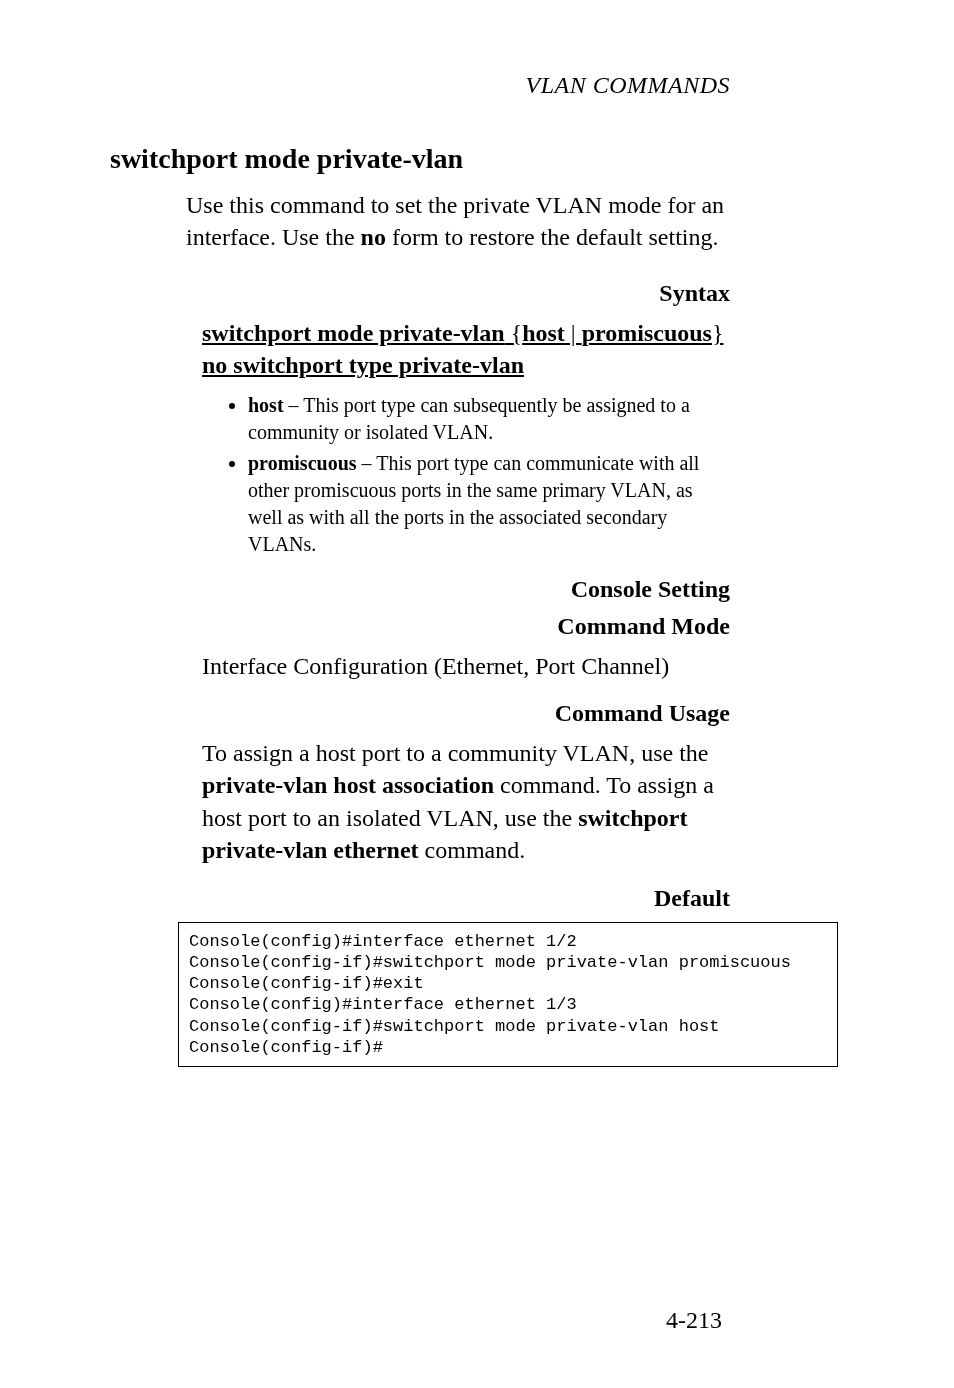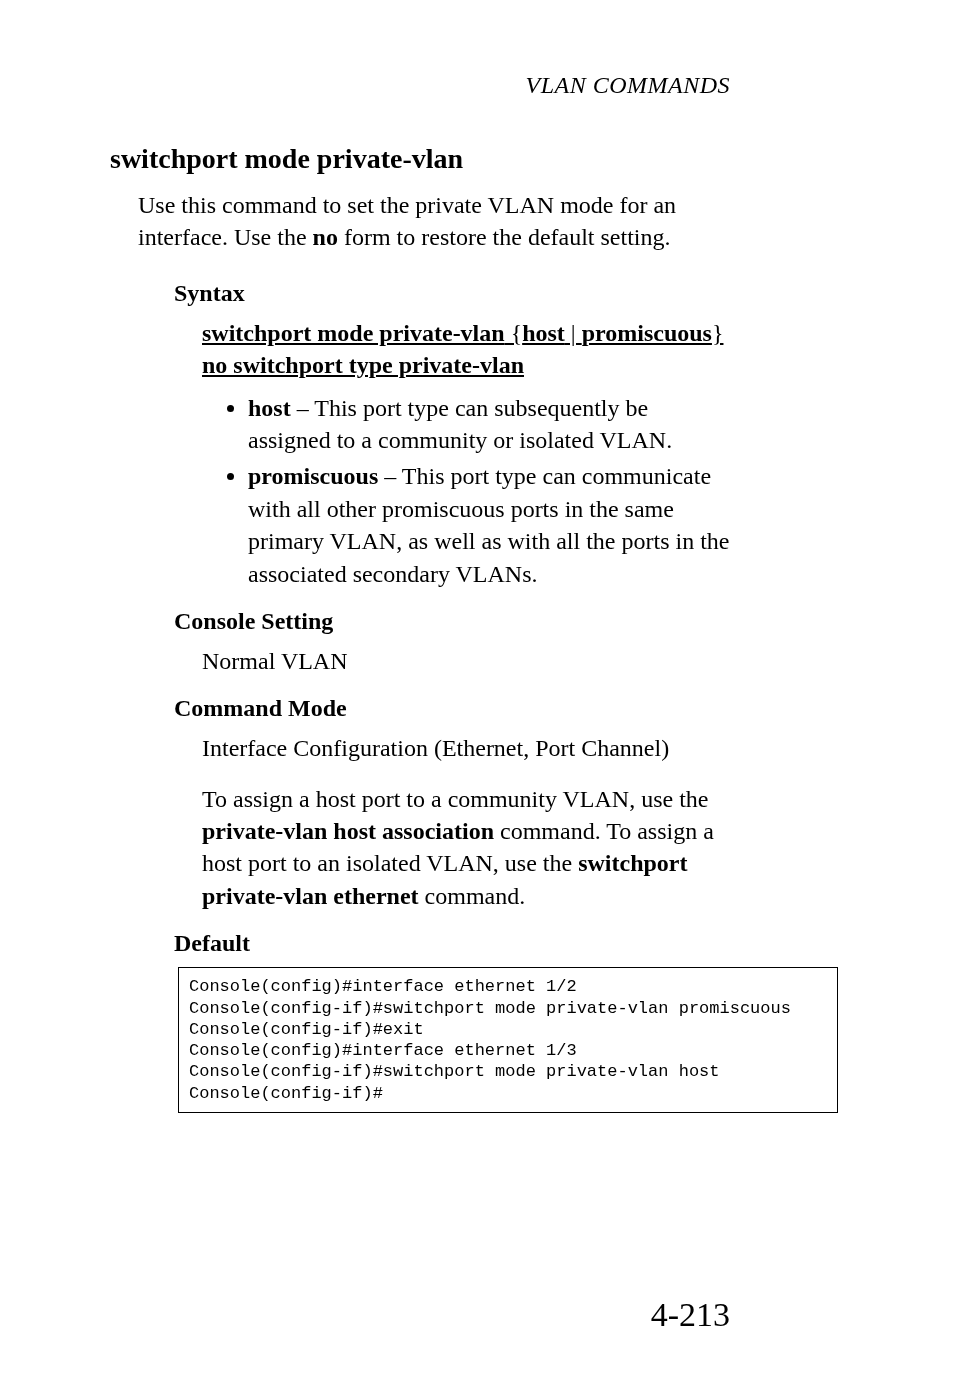--- a/index.html
+++ b/index.html
@@ -31,38 +31,39 @@
     font-style: italic;
   }
   h2.cmd-title {
     font-weight: bold;
     font-size: 28px;
     margin: 0 0 14px 0;
   }
   .intro {
     font-size: 24px;
     line-height: 1.35;
-    margin: 0 0 26px 28px;
+    margin: 0 0 26px 76px;
   }
   .section-label {
     font-weight: bold;
     font-size: 24px;
     margin: 0 0 10px 64px;
+    text-align: right;
   }
   .syntax-lines {
     font-size: 24px;
     margin: 0 0 10px 92px;
     line-height: 1.35;
     text-decoration: underline;
   }
   ul.params {
     list-style: disc;
     margin: 0 0 18px 138px;
     padding: 0;
-    font-size: 24px;
+    font-size: 20px;
     line-height: 1.35;
   }
   ul.params li {
     margin-bottom: 4px;
   }
   .body-text {
     font-size: 24px;
     margin: 0 0 18px 92px;
     line-height: 1.35;
   }
@@ -73,22 +74,22 @@
     font-family: "Courier New", Courier, monospace;
     font-size: 17px;
     line-height: 1.25;
     white-space: pre;
     width: 660px;
     box-sizing: border-box;
   }
   .page-number {
     position: absolute;
     bottom: 54px;
-    right: 110px;
-    font-size: 34px;
+    right: 118px;
+    font-size: 24px;
   }
   b { font-weight: bold; }
 </style>
 </head>
 <body>
 
 <div class="page">
 
   <div class="running-head">
     <span class="sc">VLAN COMMANDS</span>
@@ -109,25 +110,25 @@
   <ul class="params">
     <li>
       <b>host</b><span> – This port type can subsequently be assigned to a community or isolated VLAN.</span>
     </li>
     <li>
       <b>promiscuous</b><span> – This port type can communicate with all other promiscuous ports in the same primary VLAN, as well as with all the ports in the associated secondary VLANs.</span>
     </li>
   </ul>
 
   <div class="section-label">Console Setting</div>
-  <div class="body-text">Normal VLAN</div>
 
   <div class="section-label">Command Mode</div>
   <div class="body-text">Interface Configuration (Ethernet, Port Channel)</div>
 
+  <div class="section-label">Command Usage</div>
   <div class="body-text">
     <span>To assign a host port to a community VLAN, use the </span><b>private-vlan host association</b><span> command. To assign a host port to an isolated VLAN, use the </span><b>switchport private-vlan ethernet</b><span> command.</span>
   </div>
 
   <div class="section-label">Default</div>
   <div class="example-box">Console(config)#interface ethernet 1/2
 Console(config-if)#switchport mode private-vlan promiscuous
 Console(config-if)#exit
 Console(config)#interface ethernet 1/3
 Console(config-if)#switchport mode private-vlan host

